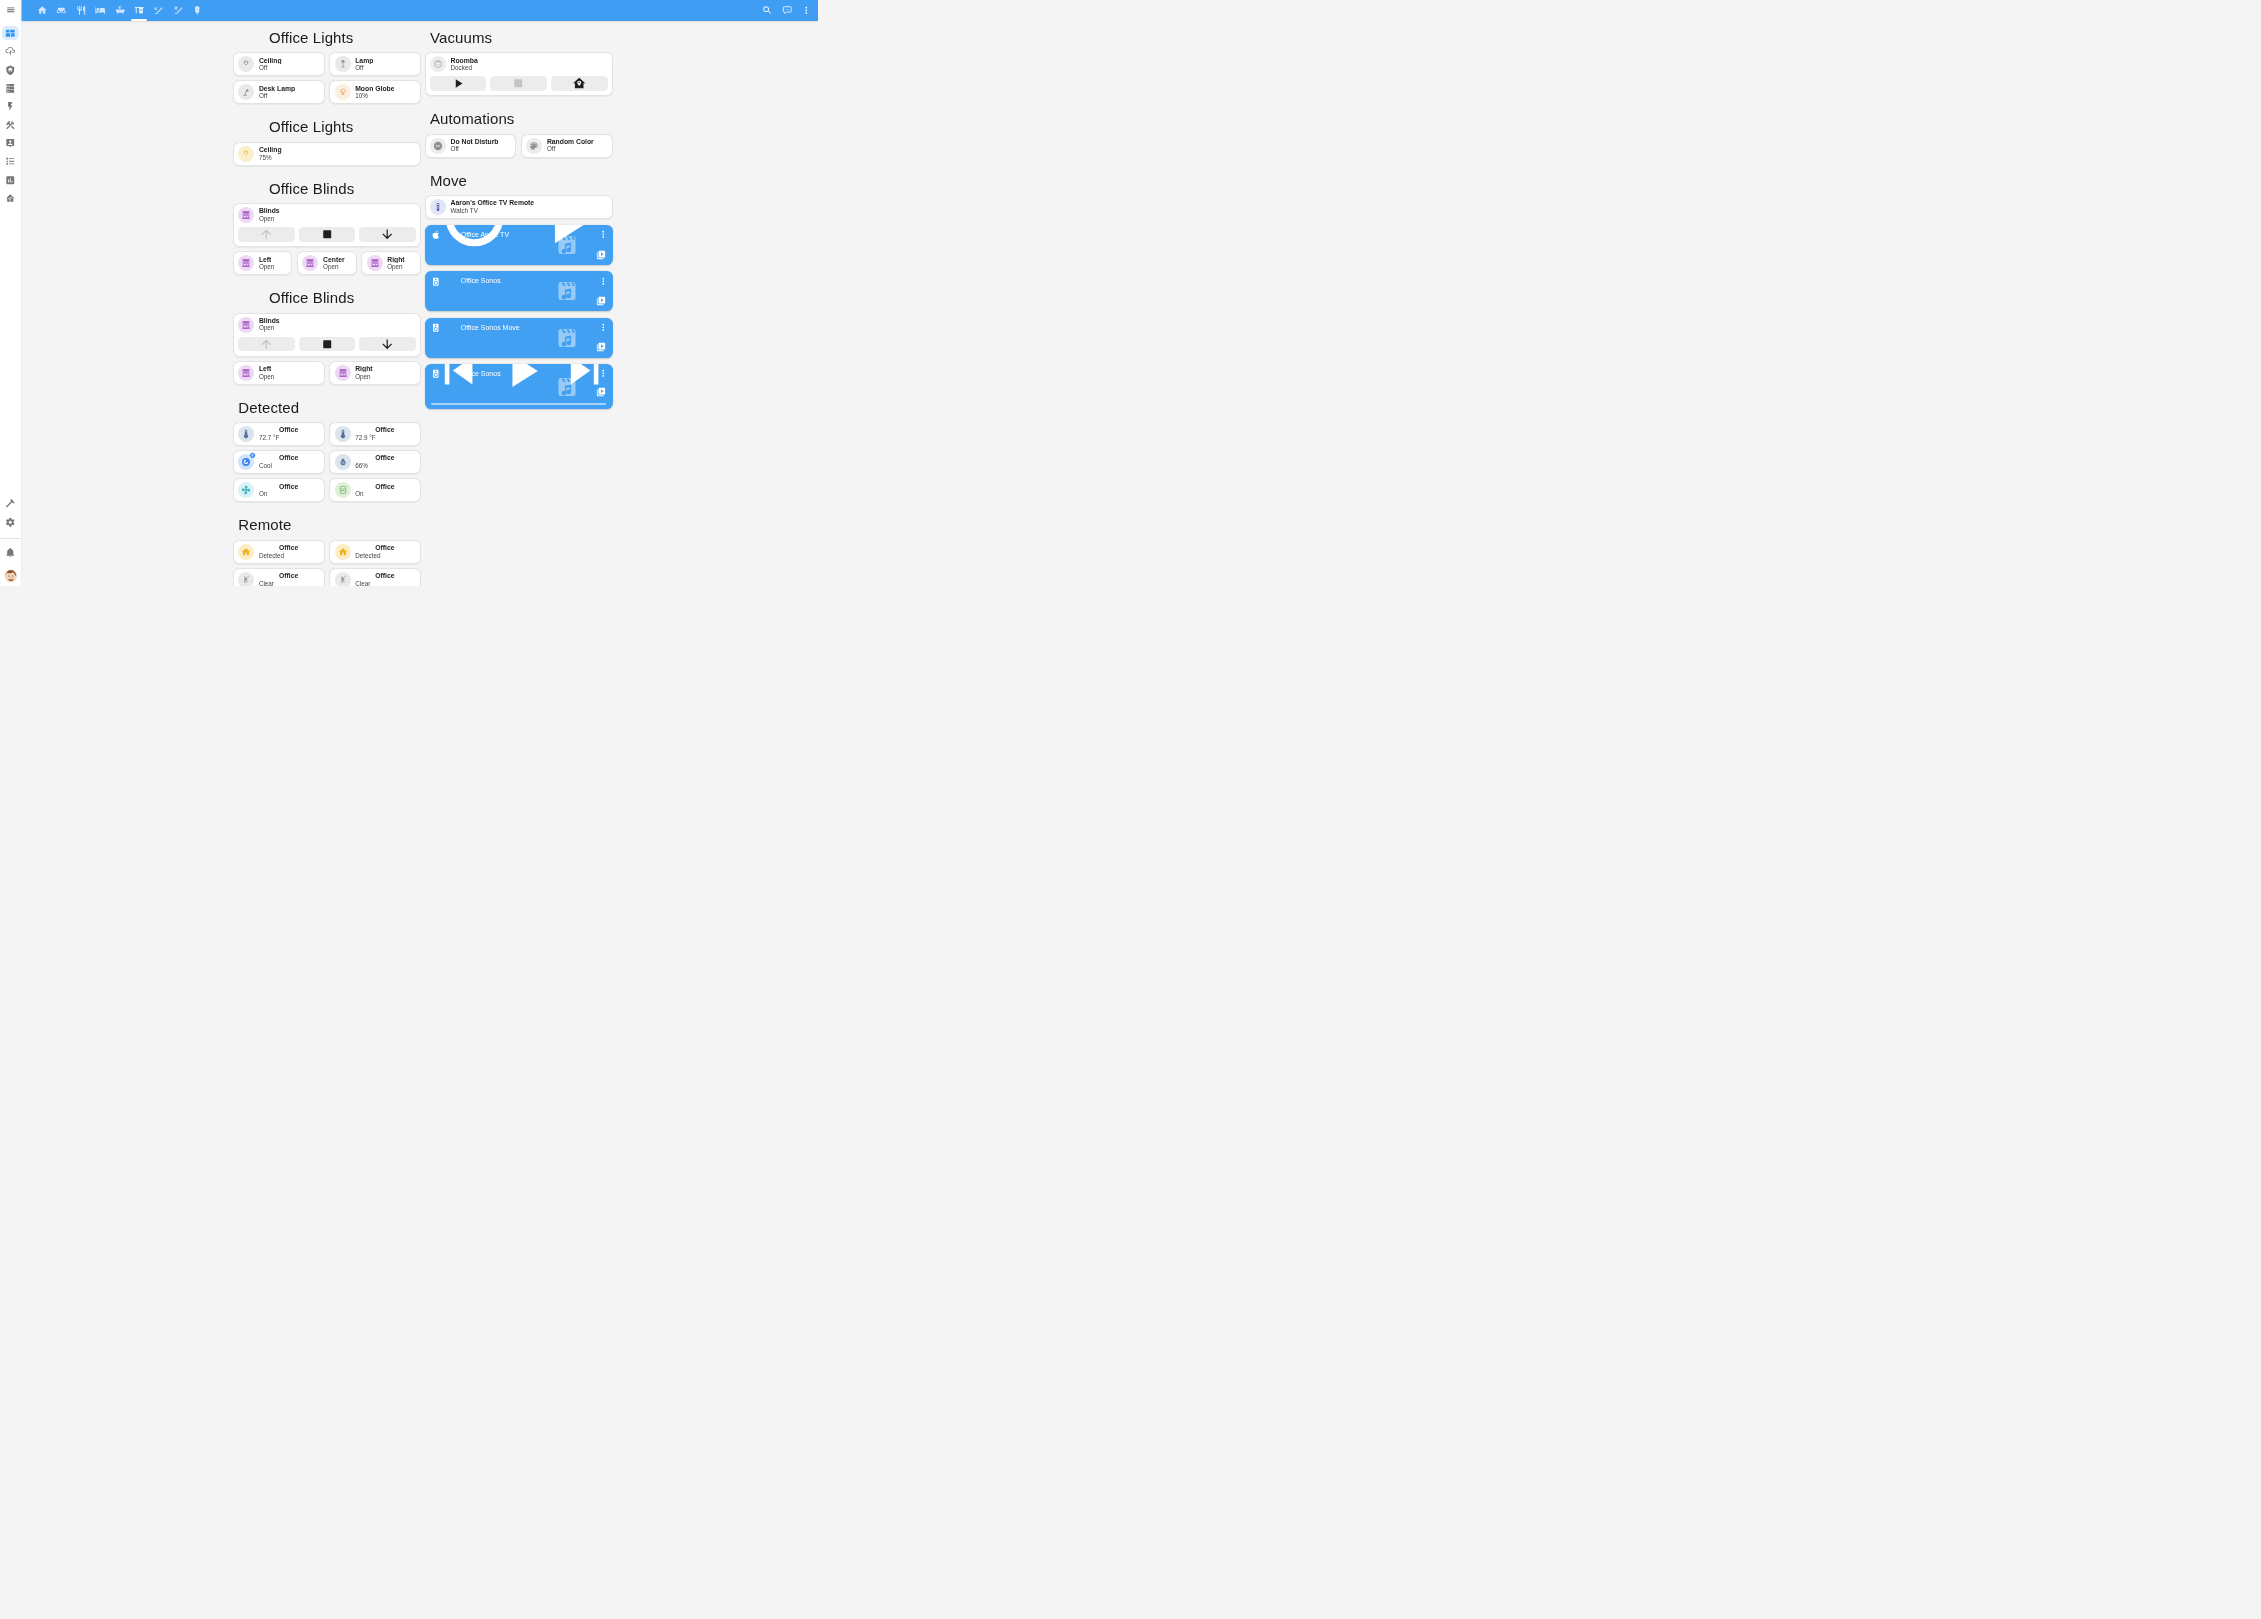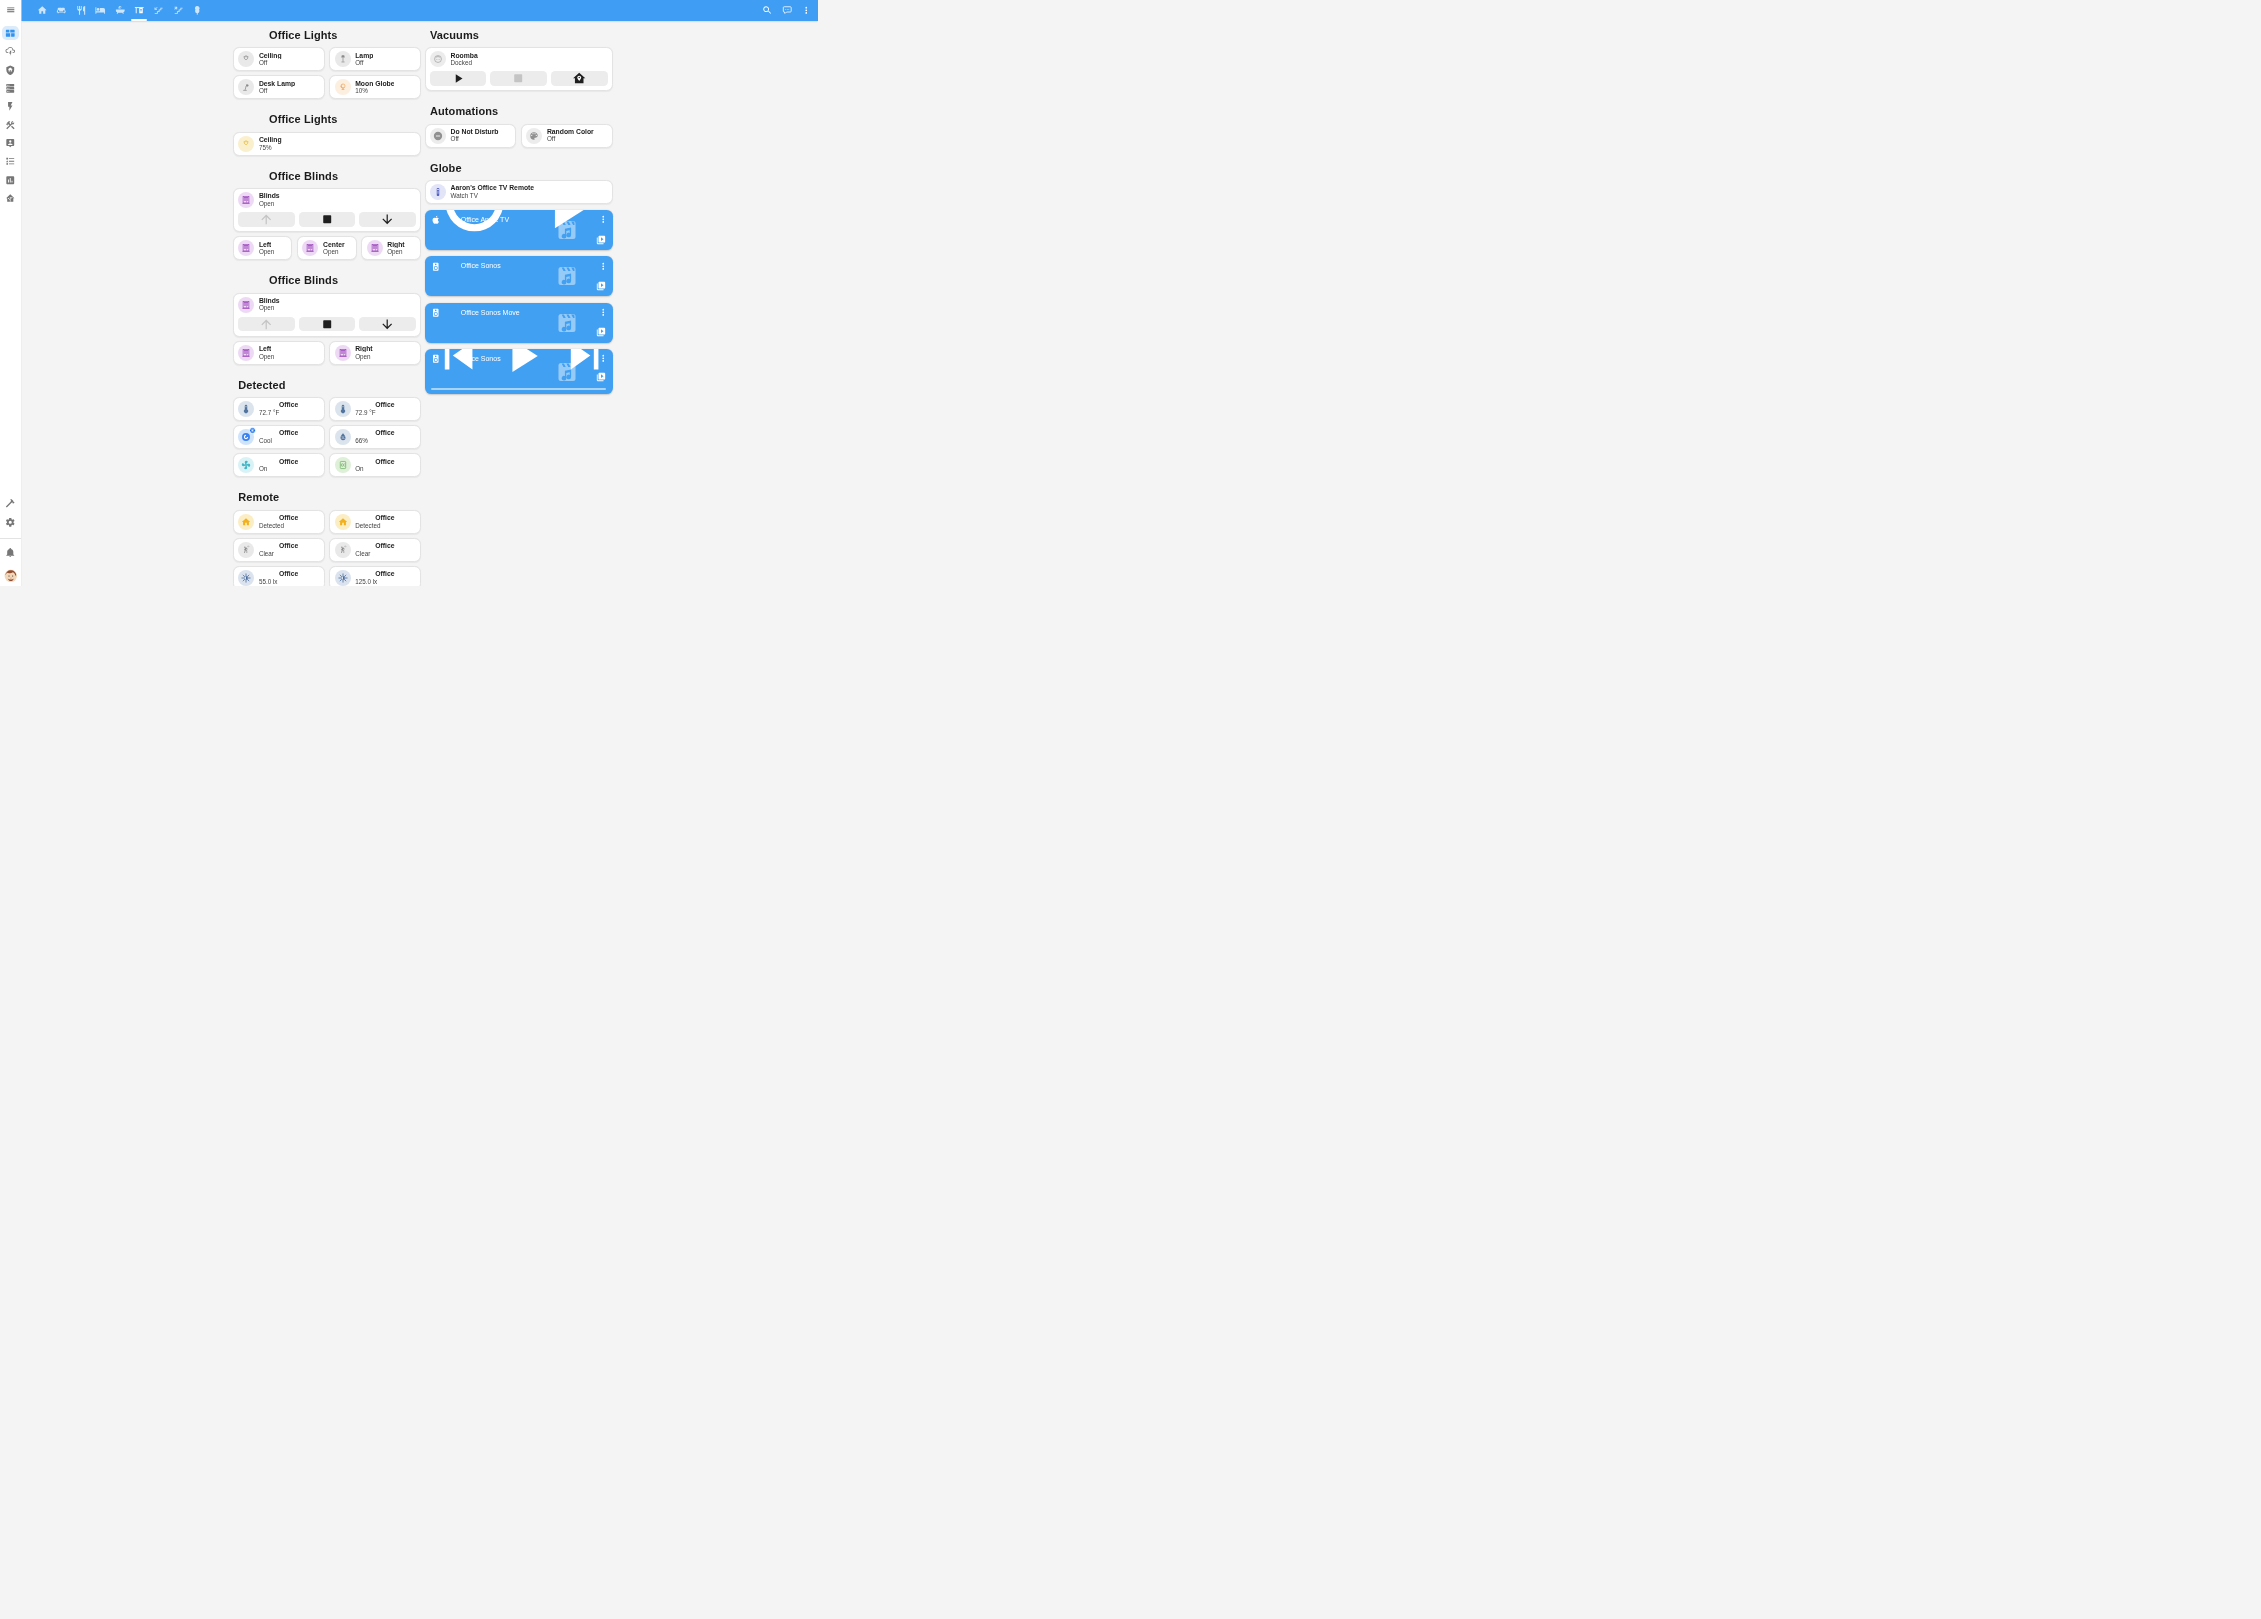--- a/index.html
+++ b/index.html
@@ -38,21 +38,21 @@
   .tab.selected::after { content:""; position:absolute; bottom:0.5px; left:50%;
     transform:translateX(-50%); width:16px; height:1.6px; border-radius:1.1px; background:#fff; }
   .topbar-actions { margin-left:auto; margin-right:6.3px; display:flex; gap:9px; color:#fff; }
   .tb-action { width:10.5px; height:10.5px; cursor:pointer; }
   .tb-action svg { width:10.5px; height:10.5px; }
 
   
   .content { position:absolute; top:21px; left:0; right:0; bottom:0; overflow:hidden; }
   .columns { display:flex; gap:3.7px; margin-left:212px; width:380px; }
   .col { width:188px; flex:none; }
-  .section-title { font-size:11px; font-weight:700; color:#1b1b1b; margin:14px 0 6.3px;
+  .section-title { font-size:15px; font-weight:400; color:#1b1b1b; margin:14px 0 6.3px;
     padding-left:5.3px; letter-spacing:0.1px; }
   .section:first-child .section-title { margin-top:8px; }
   .section-title.indent { padding-left:36px; }
   .cards { display:flex; flex-wrap:wrap; gap:4.2px 4.7px; }
 
   .card { background:#fff; border:0.5px solid #e3e3e3; border-radius:6.3px;
     box-shadow:0 0.5px 1.1px rgba(0,0,0,.05); cursor:pointer; position:relative; }
   .size-half  { width:calc((100% - 4.7px)/2); }
   .size-third { width:calc((100% - 9.5px)/3); }
   .size-full  { width:100%; }
@@ -878,21 +878,21 @@
                     </span>
                   </span>
     <span class="tile-text">
       <span class="tile-title">Random Color</span>
       <span class="tile-status">Off</span>
     </span>
   </div>
               </div>
   </div>
             <div class="section">
-    <h2 class="section-title">Globe</h2>
+    <h2 class="section-title">Move</h2>
     <div class="cards" style="row-gap: 6.3px;">
                 <div class="card tile size-full">
     <span class="tile-icon" style="background: rgb(226, 228, 247); color: rgb(86, 97, 193);">
                     <span class="glyph">
                       <svg viewBox="0 0 24 24" fill="currentColor" style="width:100%;height:100%;display:block">
                         <rect x="9" y="2.5" width="6" height="19" rx="1.8"></rect>
                         <g fill="#fff">
                           <rect x="11.3" y="4.4" width="1.4" height="3.6" rx=".5"></rect>
                           <rect x="10.2" y="5.5" width="3.6" height="1.4" rx=".5"></rect>
                           <circle cx="10.9" cy="11" r=".8"></circle>

